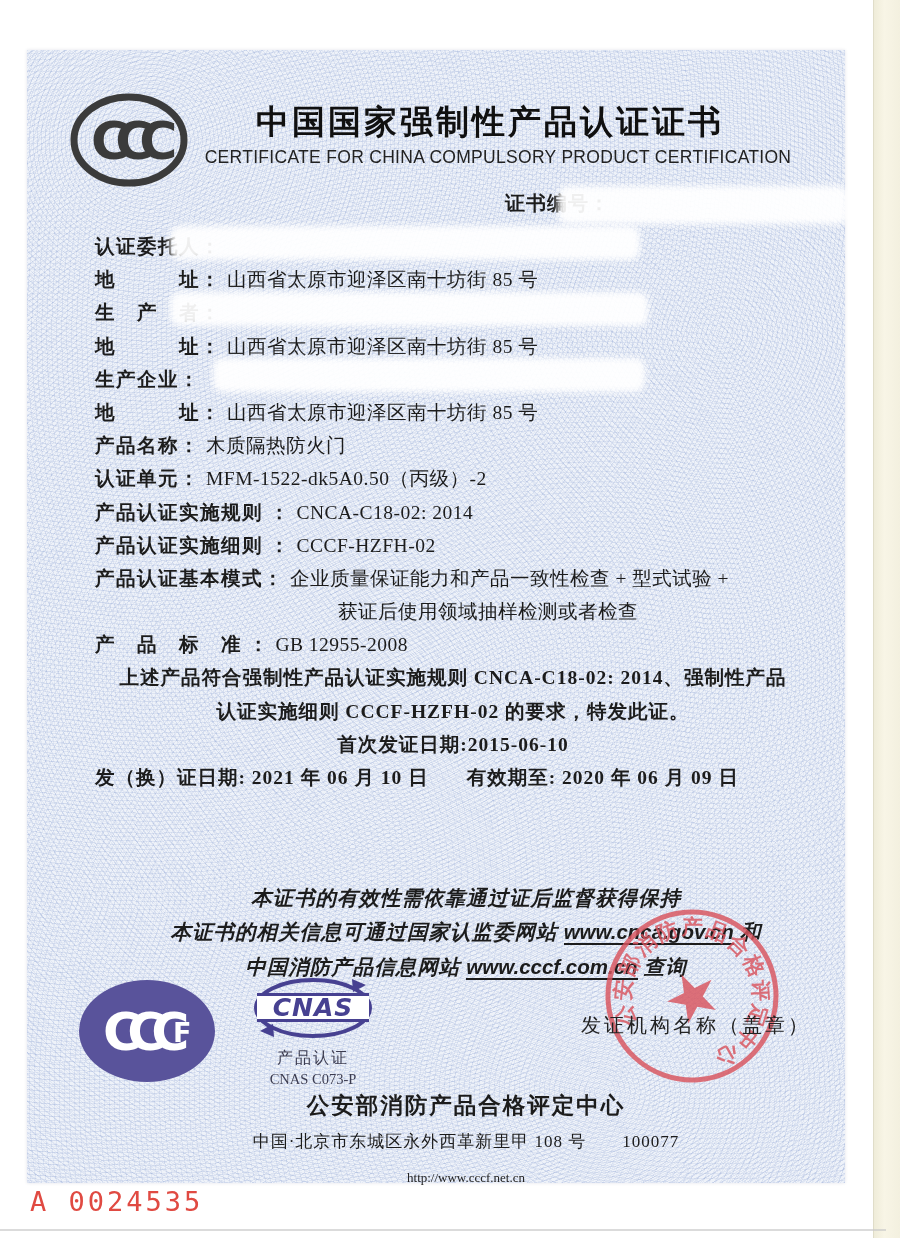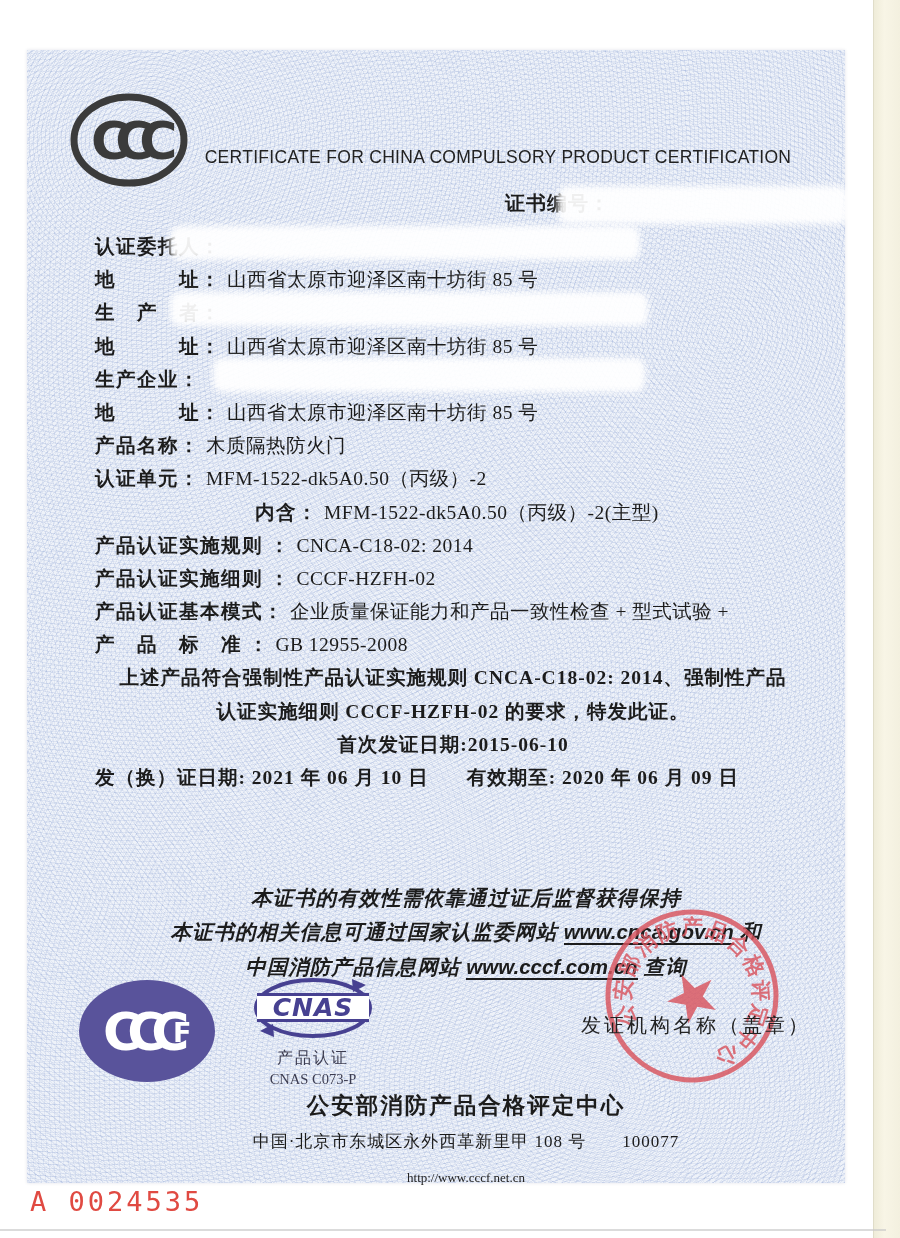--- a/index.html
+++ b/index.html
@@ -75,38 +75,39 @@
 </head>
 <body>
 
 <div class="paper">
 
   <svg class="ccc-logo" width="124" height="96" viewBox="0 0 124 96">
     <ellipse cx="62" cy="48" rx="55" ry="43" fill="none" stroke="#3b3b3b" stroke-width="7"></ellipse>
     <text x="24" y="67" font-family="DejaVu Sans, sans-serif" font-weight="bold" font-size="52" fill="#3b3b3b" letter-spacing="-14">CCC</text>
   </svg>
 
+  <div class="title-zh">中国国家强制性产品认证证书</div>
   <div class="title-en">CERTIFICATE FOR CHINA COMPULSORY PRODUCT CERTIFICATION</div>
 
   <div class="certno">证书编号：</div>
   <div class="redact" style="left:531px;top:136px;width:290px;height:38px;"></div>
 
   <div class="content">
     <div class="row"><span class="lbl">认证委托人：</span><span class="val"></span></div>
     <div class="row"><span class="lbl">地　　　址：</span><span class="val">山西省太原市迎泽区南十坊街 85 号</span></div>
     <div class="row"><span class="lbl">生　产　者：</span><span class="val"></span></div>
     <div class="row"><span class="lbl">地　　　址：</span><span class="val">山西省太原市迎泽区南十坊街 85 号</span></div>
     <div class="row"><span class="lbl">生产企业：</span><span class="val"></span></div>
     <div class="row"><span class="lbl">地　　　址：</span><span class="val">山西省太原市迎泽区南十坊街 85 号</span></div>
     <div class="row"><span class="lbl">产品名称：</span><span class="val">木质隔热防火门</span></div>
     <div class="row"><span class="lbl">认证单元：</span><span class="val">MFM-1522-dk5A0.50（丙级）-2</span></div>
-    <div class="row indent-1"><span class="lbl">内含：</span><span class="val">MFM-1522-dk5A0.50（丙级）-2(主型)</span></div>
     <div class="row"><span class="lbl">产品认证实施规则 ：</span><span class="val">CNCA-C18-02: 2014</span></div>
     <div class="row"><span class="lbl">产品认证实施细则 ：</span><span class="val">CCCF-HZFH-02</span></div>
     <div class="row"><span class="lbl">产品认证基本模式：</span><span class="val">企业质量保证能力和产品一致性检查 + 型式试验 +</span></div>
+    <div class="row indent-2"><span class="val">获证后使用领域抽样检测或者检查</span></div>
     <div class="row"><span class="lbl">产　品　标　准 ：</span><span class="val">GB 12955-2008</span></div>
     <div class="row center">上述产品符合强制性产品认证实施规则 CNCA-C18-02: 2014、强制性产品</div>
     <div class="row center">认证实施细则 CCCF-HZFH-02 的要求，特发此证。</div>
     <div class="row center">首次发证日期:2015-06-10</div>
     <div class="row issue-line"><span>发（换）证日期: 2021 年 06 月 10 日</span><span class="gap"></span><span>有效期至: 2020 年 06 月 09 日</span></div>
   </div>
 
   <div class="redact" style="left:143px;top:176px;width:470px;height:34px;"></div>
   <div class="redact" style="left:143px;top:242px;width:478px;height:34px;"></div>
   <div class="redact" style="left:186px;top:308px;width:432px;height:34px;"></div>

